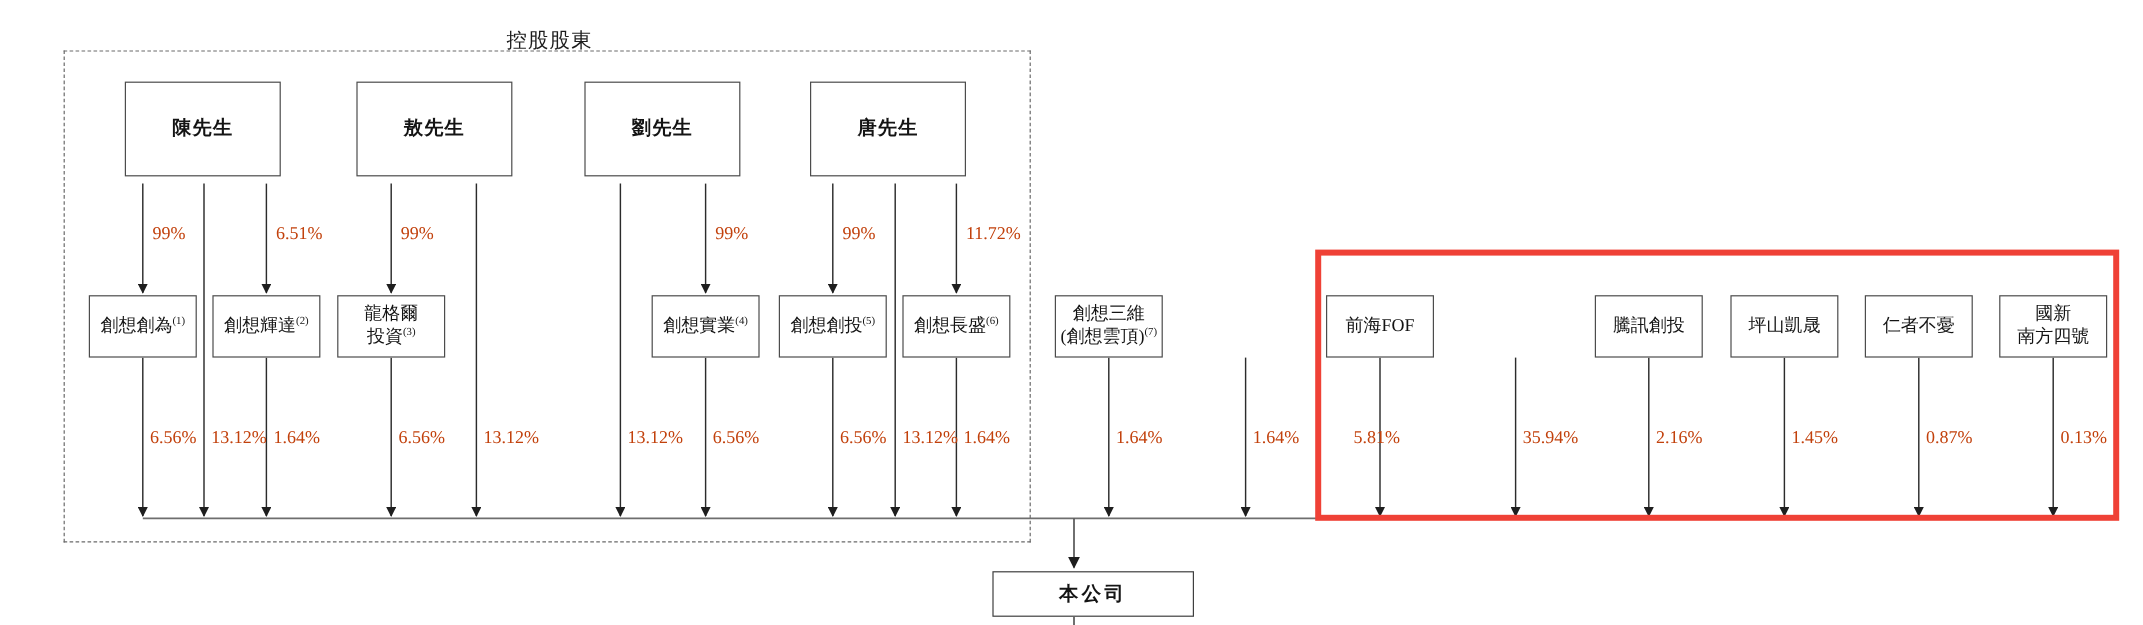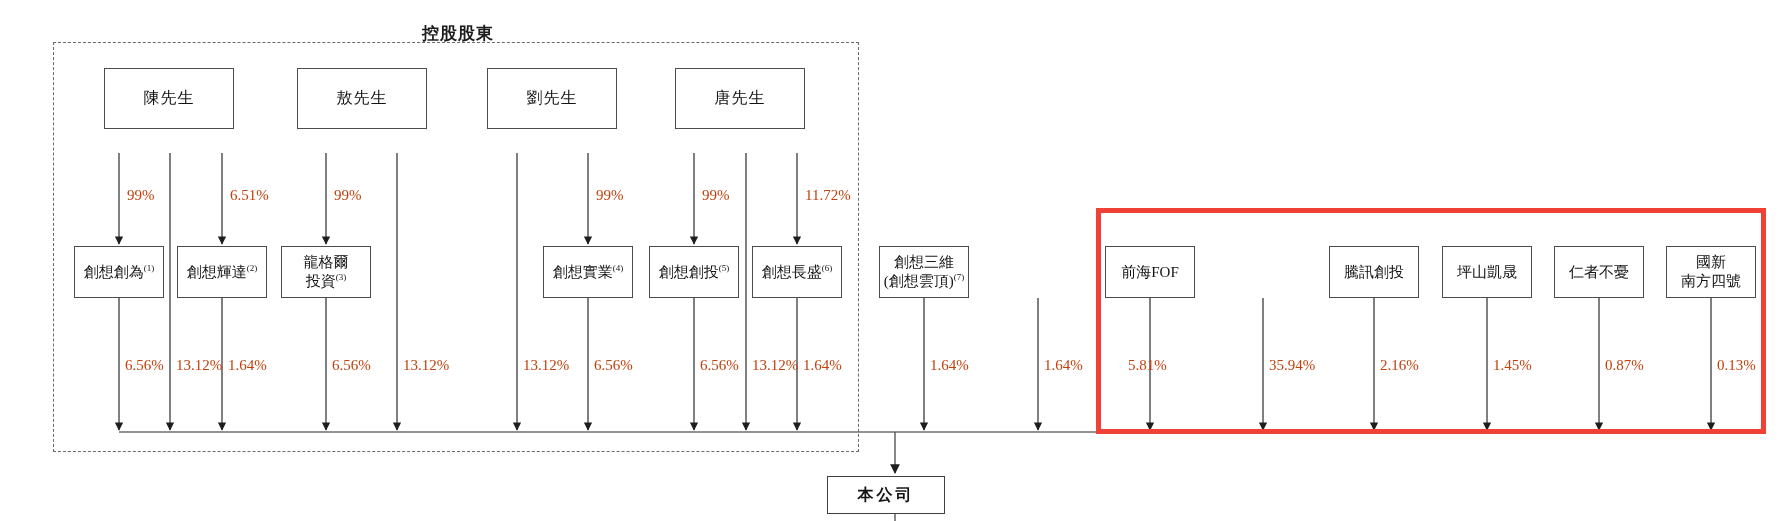--- a/index.html
+++ b/index.html
@@ -8,44 +8,44 @@
     font-family:"Liberation Serif","DejaVu Serif",serif;color:#141414;
   }
   #wires{position:absolute;left:0;top:0;z-index:1;}
   .dashed-group{
     position:absolute;left:53px;top:42px;width:806px;height:410px;
     border:1px dashed #6a6a6a;z-index:0;box-sizing:border-box;
   }
   .group-label{
     position:absolute;left:422px;top:22px;width:120px;
     font-family:"Liberation Sans","DejaVu Sans",sans-serif;
-    font-weight:bold;font-size:17px;color:#1c1c1c;letter-spacing:1px;z-index:2;
+    font-weight:normal;font-size:17px;color:#1c1c1c;letter-spacing:1px;z-index:2;
   }
   .pbox{
-    position:absolute;top:68px;width:130px;height:61px;background:#fff;
+    position:absolute;top:68px;width:130px;height:79px;background:#fff;
     border:1px solid #4c4c4c;box-sizing:border-box;z-index:2;
     display:flex;align-items:center;justify-content:center;
-    font-size:16px;letter-spacing:1px;
+    font-size:16px;letter-spacing:1px;font-weight:bold;
   }
   .ebox{
     position:absolute;top:246px;width:90px;height:52px;background:#fff;
     border:1px solid #4c4c4c;box-sizing:border-box;z-index:2;
     display:flex;flex-direction:column;align-items:center;justify-content:center;
     font-size:15px;line-height:19px;text-align:center;
   }
   .ebox sup{font-size:9px;line-height:0;vertical-align:super;}
   .pct{position:absolute;z-index:2;font-size:15px;white-space:nowrap;color:#c2410c;}
   .pct.up{top:187px;}
   .pct.lo{top:357px;}
   .red-frame{
     position:absolute;left:1096px;top:208px;width:670px;height:226px;
     border:5px solid #ef4136;box-sizing:border-box;background:transparent;z-index:3;
   }
   .company-box{
-    position:absolute;left:827px;top:476px;width:118px;height:38px;background:#fff;
+    position:absolute;left:827px;top:476px;width:168px;height:38px;background:#fff;
     border:1px solid #3f3f3f;box-sizing:border-box;z-index:2;
     display:flex;align-items:center;justify-content:center;
     font-family:Liberation Mono, monospace;
     font-weight:bold;font-size:16px;letter-spacing:3px;
   }
 </style>
 </head>
 <body>
 
 <div id="canvas">

